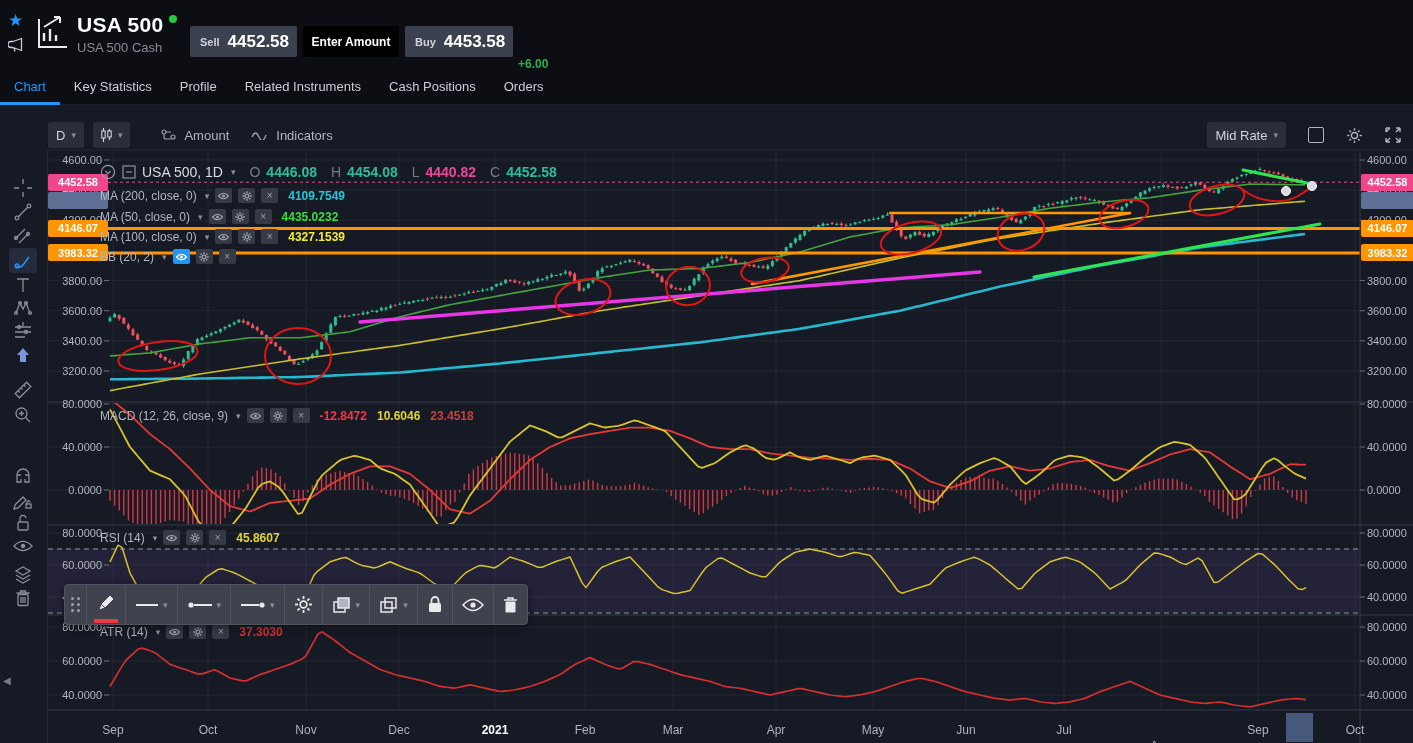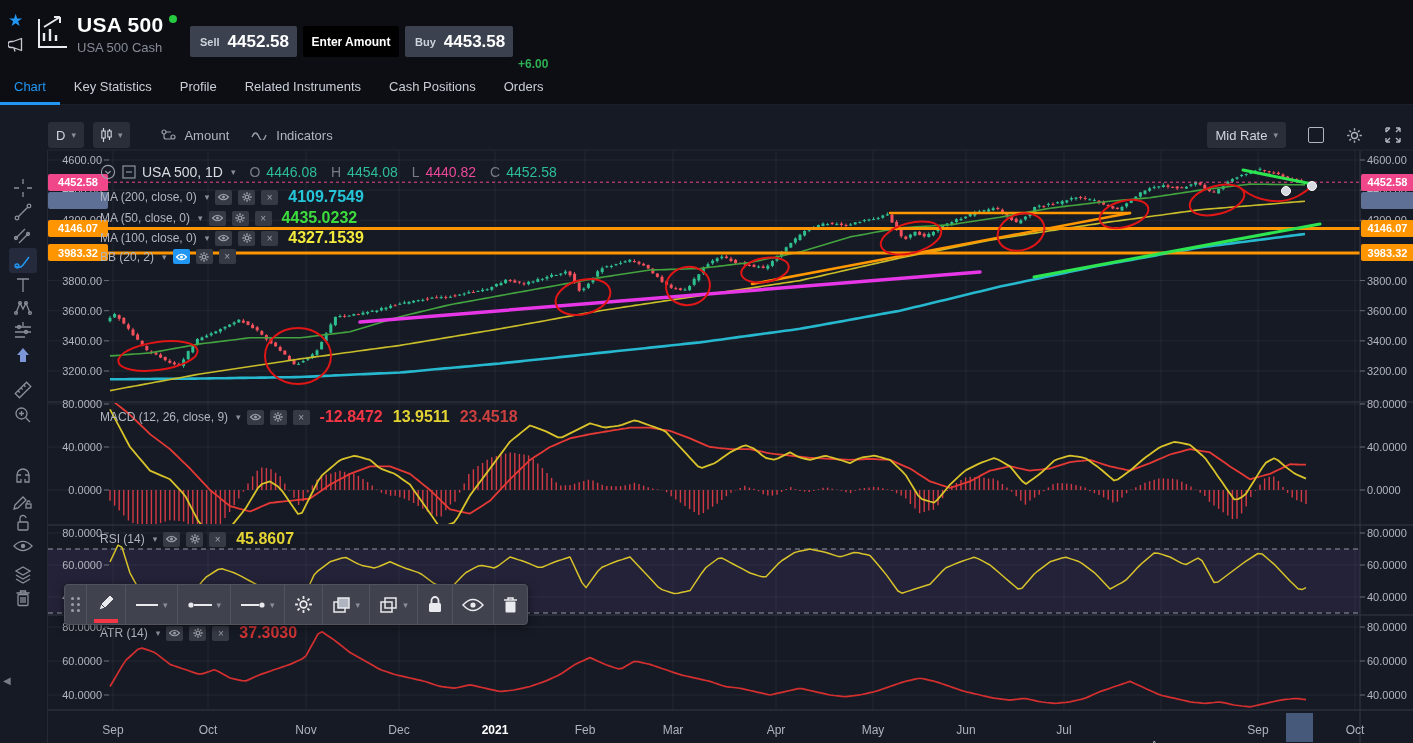--- a/index.html
+++ b/index.html
@@ -50,25 +50,25 @@
   
   .ltools { position:absolute; left:0; top:45px; width:48px; height:593px; border-right:1px solid #242837; }
   .ltool { position:absolute; left:9px; width:28px; height:25px; display:flex; align-items:center; justify-content:center; cursor:pointer; }
   .ltool.active { background:#252b3d; border-radius:3px; }
 
   
   .lgd { position:absolute; display:flex; align-items:center; gap:6px; white-space:nowrap; z-index:5; }
   .lgd .t1 { color:#d8dbe0; font-size:14px; }
   .lgd .lbl { color:#b2b5be; font-size:12px; }
   .lgd .ohlc-k { color:#787b86; font-size:14px; margin-left:8px; }
-  .lgd .ohlc-v { font-size:14px; font-weight:normal; }
+  .lgd .ohlc-v { font-size:14px; font-weight:bold; }
   .lgbtn { width:17px; height:15px; background:#363a45; border-radius:2px; display:flex;
     align-items:center; justify-content:center; color:#9aa0ab; font-size:10px; cursor:pointer; }
   .lgbtn.blue { background:#2196f3; color:#fff; }
-  .lgd .val { font-size:16px; font-weight:bold; margin-left:4px; }
+  .lgd .val { font-size:12px; font-weight:bold; margin-left:4px; }
   .lgd .caret { margin-left:2px; }
 
   
   .tick { position:absolute; color:#b2b5be; font-size:11px; z-index:2; }
   .tick.l { width:52px; text-align:right; }
   .plabel { position:absolute; width:60px; height:17px; border-radius:2px; color:#fff; font-weight:bold;
     font-size:11px; display:flex; align-items:center; justify-content:center; z-index:3; }
   .plabel.r { width:53px; }
   .month { position:absolute; top:618px; color:#aeb2bc; font-size:12px; transform:translateX(-50%); z-index:2; }
   .month.bold { color:#fff; font-weight:bold; }
@@ -1320,21 +1320,21 @@
         <span class="lgbtn">
           <svg width="10" height="10" viewBox="0 0 17 17">
             <circle cx="8.5" cy="8.5" r="3.2" fill="none" stroke="currentColor" stroke-width="2.2"></circle>
             <g stroke="currentColor" stroke-width="2.4">
               <path d="M8.5 0.5v3M8.5 13.5v3M0.5 8.5h3M13.5 8.5h3M2.8 2.8l2 2M12.2 12.2l2 2M14.2 2.8l-2 2M4.8 12.2l-2 2"></path>
             </g>
           </svg>
         </span>
         <span class="lgbtn">×</span>
         <span class="val" style="color:#f23645">-12.8472</span>
-        <span class="val" style="color:#e3d434">13.9511</span>
+        <span class="val" style="color:#e3d434">10.6046</span>
         <span class="val" style="color:#c9403f">23.4518</span>
       </div>
     <div class="lgd" id="lg-rsi" style="left:100px;top:425px;">
         <span class="lbl">RSI (14)</span>
         <span class="caret">▾</span>
         <span class="lgbtn">
           <svg width="11" height="8" viewBox="0 0 22 14">
             <path d="M1 7 Q11 -4 21 7 Q11 18 1 7z" fill="none" stroke="currentColor" stroke-width="2.4"></path>
             <circle cx="11" cy="7" r="3" fill="currentColor"></circle>
           </svg>

